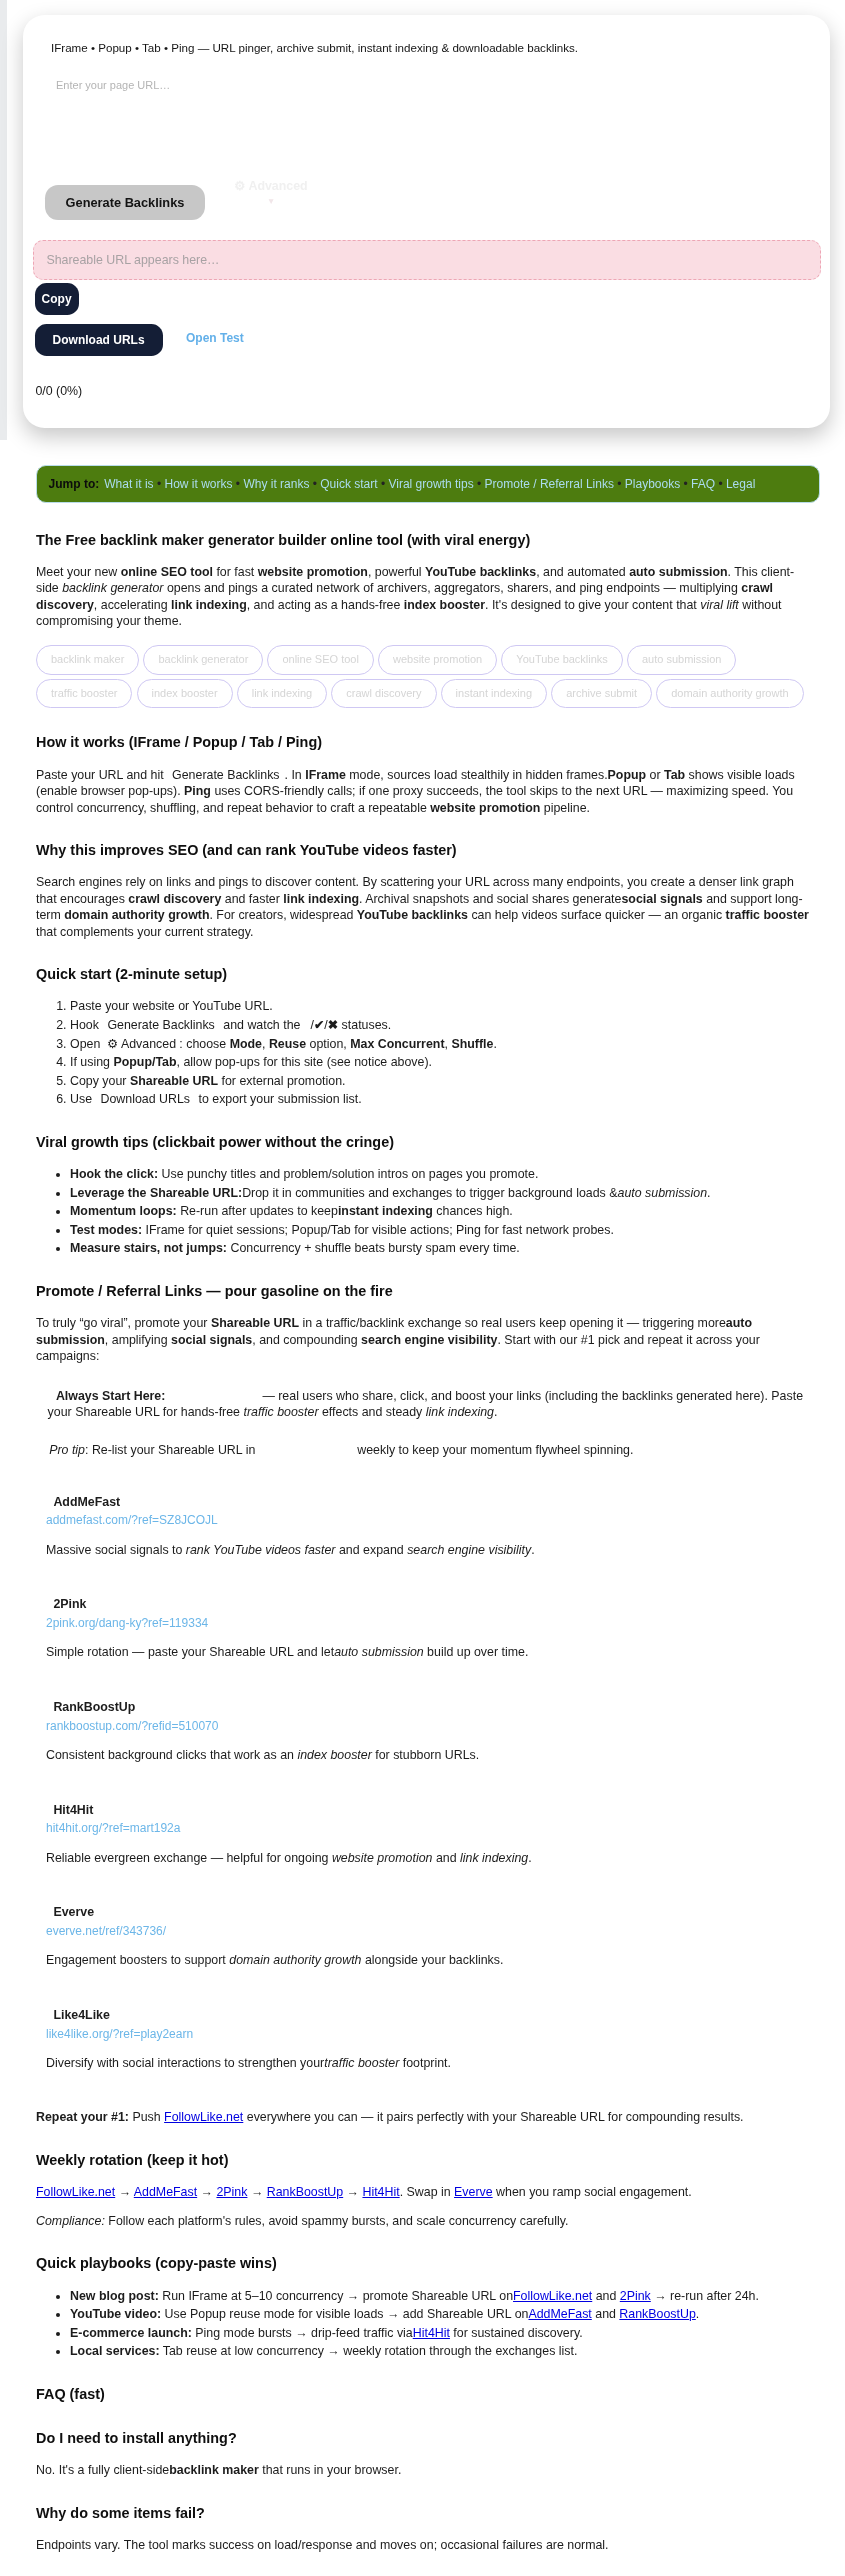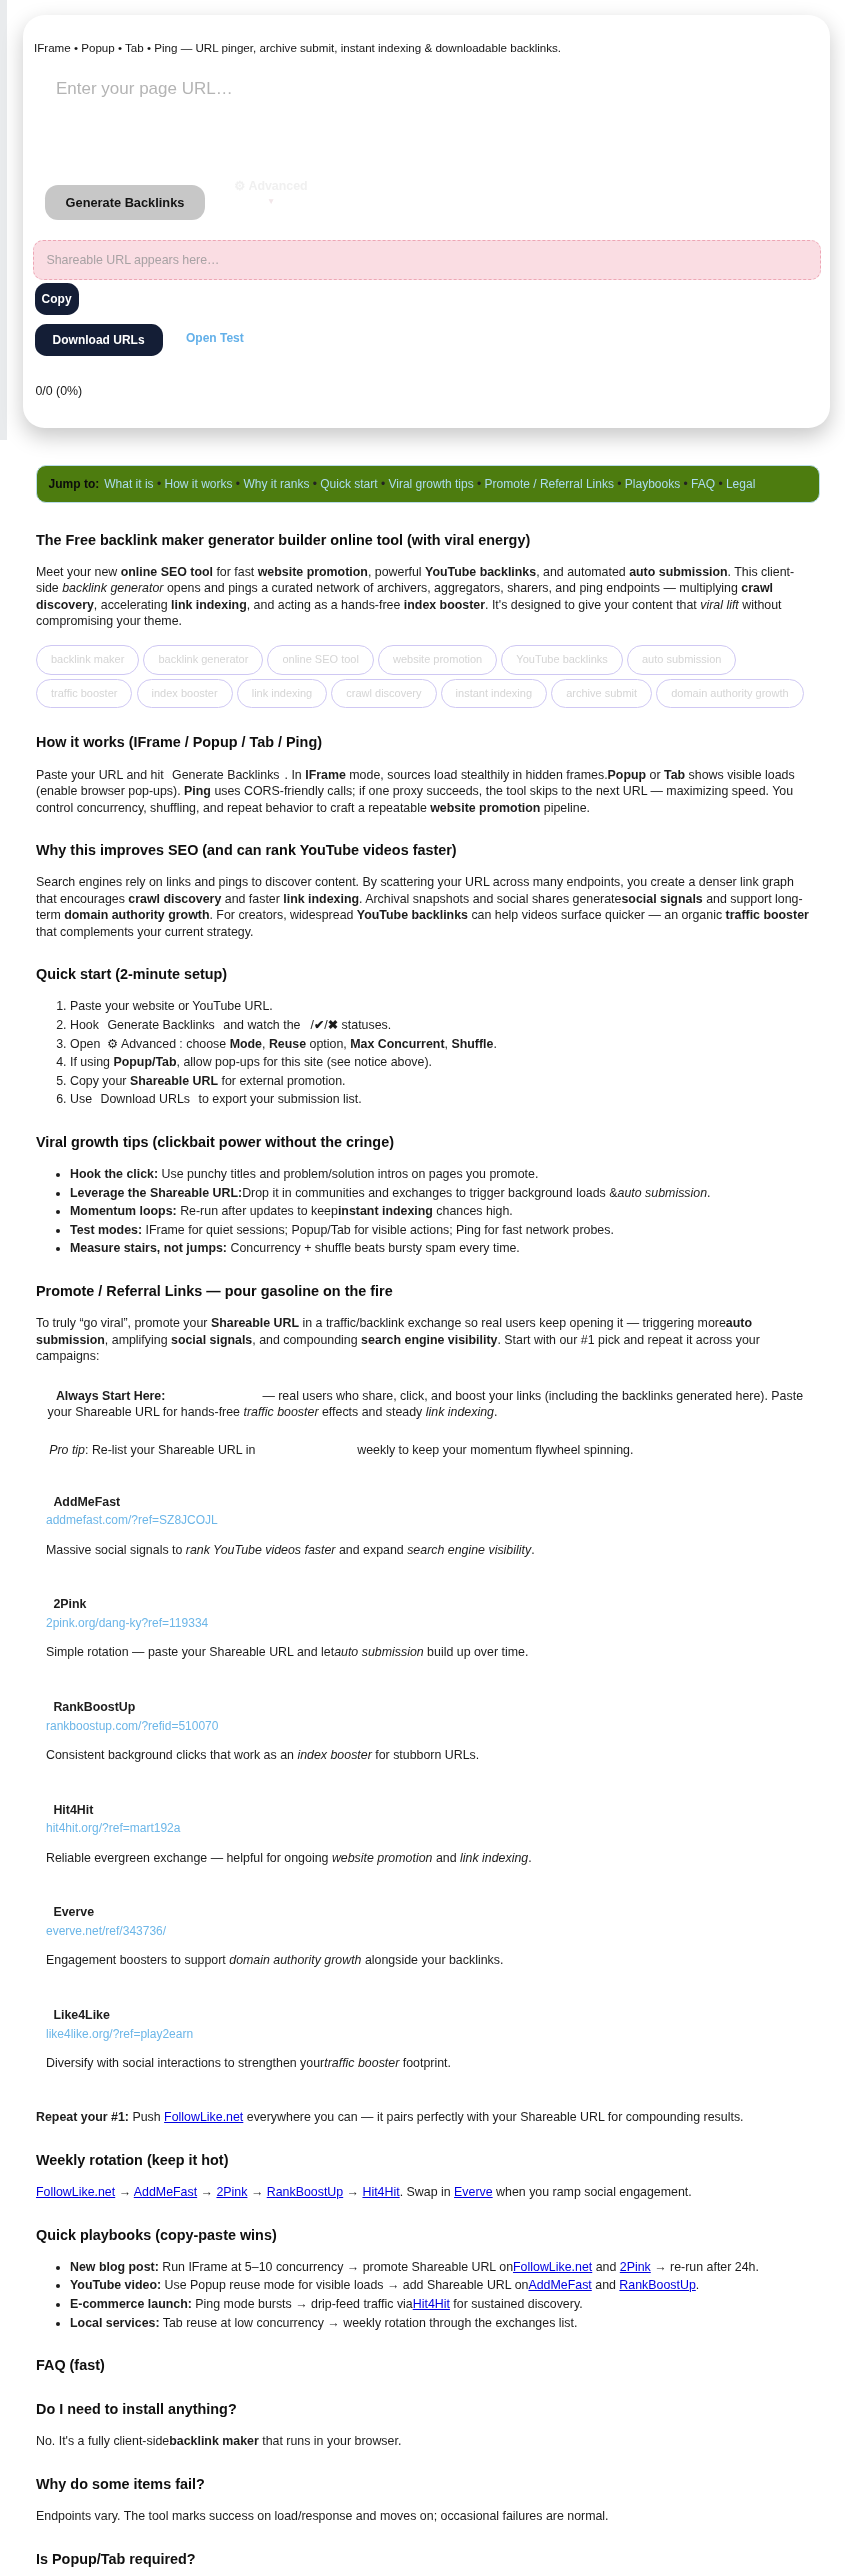--- a/index.html
+++ b/index.html
@@ -3,23 +3,23 @@
 <meta charset="utf-8">
 <style>
   html,body{margin:0;padding:0;background:#ffffff;}
   body{font-family:"Liberation Sans",sans-serif;color:#1c1c1c;}
 
   
   .top-region{position:relative;padding:15px 0 11.6px 0;}
   .hero-strip{position:absolute;left:0;top:0;width:7.4px;height:100%;background:#e9ebed;}
   .hero-card{position:relative;margin-left:23px;width:807px;height:413px;background:#fff;
              border-radius:21.5px;box-shadow:0 8.3px 21.5px rgba(0,0,0,.22);}
-  .hero-title{position:absolute;left:11px;top:26.4px;font-size:11.6px;color:#151515;width:784px;}
+  .hero-title{position:absolute;left:28px;top:26.4px;font-size:11.6px;color:#151515;width:784px;}
   .url-input{position:absolute;left:31px;top:63px;width:528px;border:0;outline:0;
-             font-size:17px;color:#333;background:transparent;font-family:inherit;}
+             font-size:11px;color:#333;background:transparent;font-family:inherit;}
   .url-input::placeholder{color:#b4b4b4;}
   .advanced-ghost{position:absolute;left:190px;top:163px;width:116px;text-align:center;
                   font-weight:700;font-size:12.4px;color:#f0f0f0;cursor:pointer;}
   .advanced-ghost .caret{font-size:8.3px;color:#f1e6e9;margin-top:2.5px;}
   .generate-btn{position:absolute;left:22px;top:170px;border:0;background:#c7c7c7;color:#131313;
                 font-weight:700;font-size:12.8px;font-family:inherit;padding:10px 20.6px;
                 border-radius:13.2px;cursor:pointer;}
   .share-input{position:absolute;left:10px;top:225px;width:788px;height:40px;box-sizing:border-box;
                background:#fadde3;border:1.7px dashed #eda6b5;border-radius:10px;padding:0 12.4px;
                font-size:12.4px;font-family:inherit;color:#555;outline:0;}
@@ -142,20 +142,21 @@
       <div class="ref-card"><div class="ref-name">RankBoostUp</div><a class="ref-url" href="#">rankboostup.com/?refid=510070</a><p class="ref-desc"><span>Consistent background clicks that work as an </span><span class="i">index booster</span><span> for stubborn URLs.</span></p></div>
       <div class="ref-card"><div class="ref-name">Hit4Hit</div><a class="ref-url" href="#">hit4hit.org/?ref=mart192a</a><p class="ref-desc"><span>Reliable evergreen exchange — helpful for ongoing </span><span class="i">website promotion</span><span> and </span><span class="i">link indexing</span><span>.</span></p></div>
       <div class="ref-card"><div class="ref-name">Everve</div><a class="ref-url" href="#">everve.net/ref/343736/</a><p class="ref-desc"><span>Engagement boosters to support </span><span class="i">domain authority growth</span><span> alongside your backlinks.</span></p></div>
       <div class="ref-card"><div class="ref-name">Like4Like</div><a class="ref-url" href="#">like4like.org/?ref=play2earn</a><p class="ref-desc"><span>Diversify with social interactions to strengthen your</span><span class="i">traffic booster</span><span> footprint.</span></p></div>
     </div>
 
   <p><span class="b">Repeat your #1:</span><span> Push </span><a href="#" class="lnk">FollowLike.net</a><span> everywhere you can — it pairs perfectly with your Shareable URL for compounding results.</span></p>
 
   <h2>Weekly rotation (keep it hot)</h2>
   <p><a href="#" class="lnk">FollowLike.net</a><span> → </span><a href="#" class="lnk">AddMeFast</a><span> → </span><a href="#" class="lnk">2Pink</a><span> → </span><a href="#" class="lnk">RankBoostUp</a><span> → </span><a href="#" class="lnk">Hit4Hit</a><span>. Swap in </span><a href="#" class="lnk">Everve</a><span> when you ramp social engagement.</span></p>
+  <p><span class="i">Compliance:</span><span> Follow each platform's rules, avoid spammy bursts, and scale concurrency carefully.</span></p>
 
   <h2>Quick playbooks (copy-paste wins)</h2>
   <ul>
       <li><span class="b">New blog post:</span><span> Run IFrame at 5–10 concurrency → promote Shareable URL on</span><a href="#" class="lnk">FollowLike.net</a><span> and </span><a href="#" class="lnk">2Pink</a><span> → re-run after 24h.</span></li>
       <li><span class="b">YouTube video:</span><span> Use Popup reuse mode for visible loads → add Shareable URL on</span><a href="#" class="lnk">AddMeFast</a><span> and </span><a href="#" class="lnk">RankBoostUp</a><span>.</span></li>
       <li><span class="b">E-commerce launch:</span><span> Ping mode bursts → drip-feed traffic via</span><a href="#" class="lnk">Hit4Hit</a><span> for sustained discovery.</span></li>
       <li><span class="b">Local services:</span><span> Tab reuse at low concurrency → weekly rotation through the exchanges list.</span></li>
     </ul>
 
   <h2>FAQ (fast)</h2>

